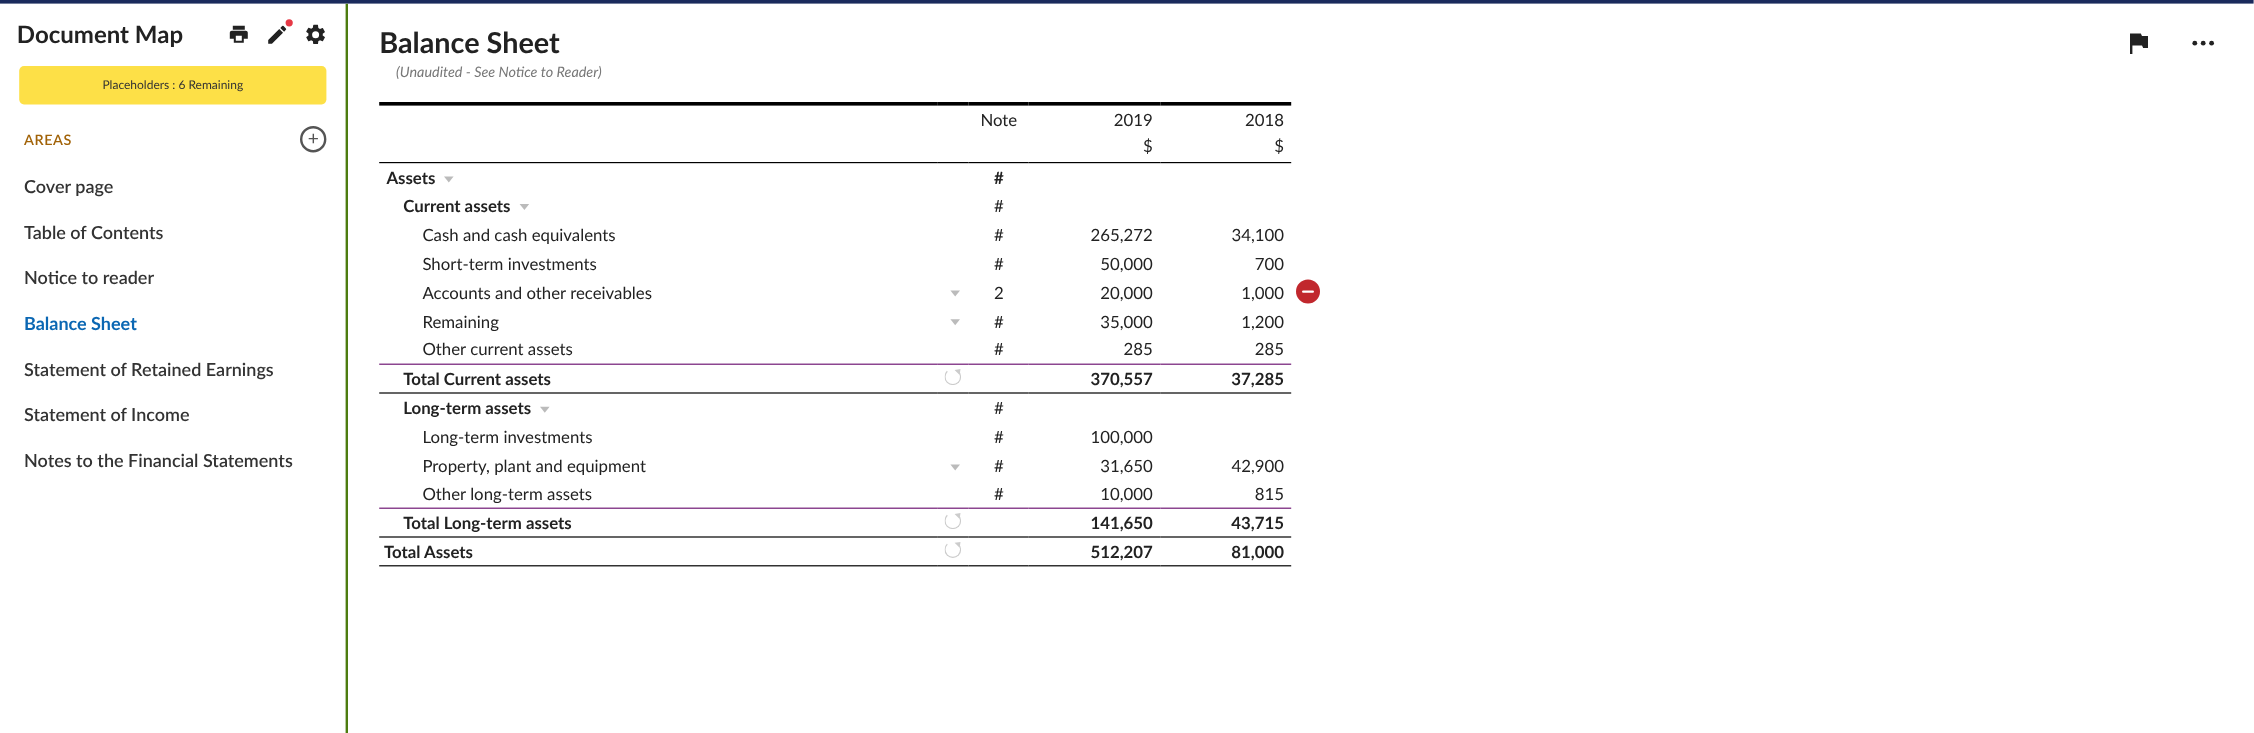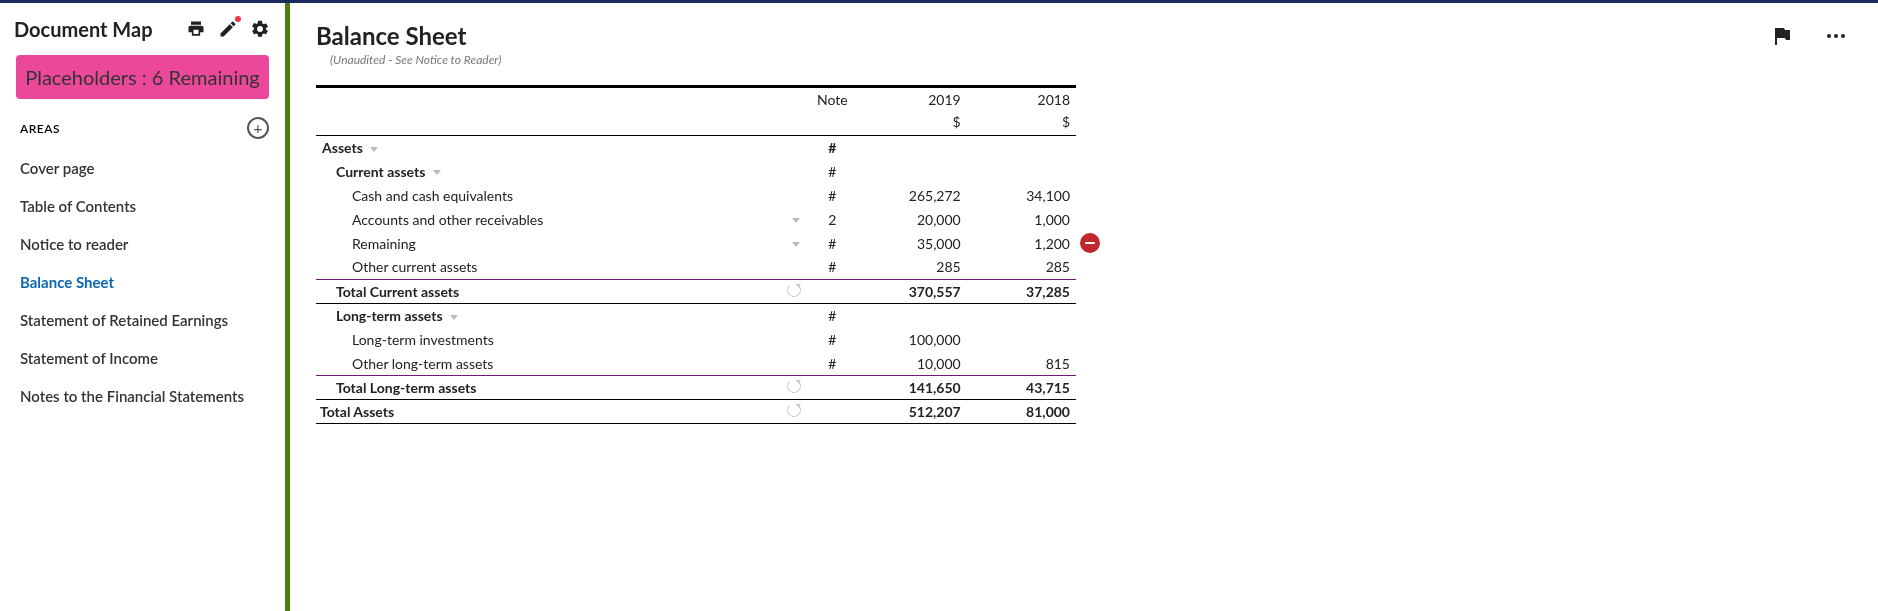--- a/index.html
+++ b/index.html
@@ -14,21 +14,21 @@
     overflow: hidden;
   }
   body {
     border-top: 3px solid #1a2a5c;
     display: flex;
   }
   
   .sidebar {
     width: 290px;
     flex: 0 0 290px;
-    border-right: 5px solid #4d7c0f;
+    border-right: 2px solid #4d7c0f;
     padding: 14px 10px 0 10px;
     position: relative;
   }
   .sidebar-header {
     display: flex;
     align-items: center;
     gap: 10px;
     padding: 0 4px 10px 4px;
   }
   .sidebar-title {
@@ -44,38 +44,38 @@
     color: #222;
   }
   .header-icon svg { width: 20px; height: 20px; }
   .edit-dot {
     position: absolute;
     width: 6px; height: 6px; border-radius: 50%;
     background: #e63946;
     top: -2px; right: -2px;
   }
   .placeholders-badge {
-    background: #ec4899;
+    background: #fde047;
     color: #333;
-    font-size: 20px;
+    font-size: 10px;
     text-align: center;
     border-radius: 4px;
     padding: 10px 0;
     margin: 4px 6px 18px 6px;
     cursor: pointer;
   }
   .areas-header {
     display: flex;
     align-items: center;
     padding: 0 6px 10px 10px;
   }
   .areas-label {
     font-size: 12px;
     font-weight: 600;
-    color: #000000;
+    color: #a16207;
     letter-spacing: 0.5px;
     margin-right: auto;
   }
   .add-circle {
     width: 22px; height: 22px;
     border: 2px solid #555;
     border-radius: 50%;
     display: inline-flex; align-items: center; justify-content: center;
     font-size: 16px; line-height: 1;
     color: #555;
@@ -317,20 +317,27 @@
               <td class="col-y2"></td>
         </tr>
 
         <tr class="item-row">
           <td class="col-label">Cash and cash equivalents</td>
           <td class="col-marker"></td>
           <td class="col-note">#</td>
           <td class="col-y1">265,272</td>
           <td class="col-y2">34,100</td>
         </tr>
+        <tr class="item-row">
+          <td class="col-label">Short-term investments</td>
+          <td class="col-marker"></td>
+          <td class="col-note">#</td>
+          <td class="col-y1">50,000</td>
+          <td class="col-y2">700</td>
+        </tr>
         <tr class="item-row" id="row-flag">
           <td class="col-label">Accounts and other receivables</td>
           <td class="col-marker chev-cell-right"><span class="chev"></span></td>
           <td class="col-note">2</td>
           <td class="col-y1">20,000</td>
           <td class="col-y2">1,000</td>
         </tr>
         <tr class="item-row">
           <td class="col-label">Remaining</td>
           <td class="col-marker chev-cell-right"><span class="chev"></span></td>
@@ -367,20 +374,27 @@
         </tr>
 
         <tr class="item-row">
           <td class="col-label">Long-term investments</td>
           <td class="col-marker"></td>
           <td class="col-note">#</td>
           <td class="col-y1">100,000</td>
           <td class="col-y2"></td>
         </tr>
         <tr class="item-row">
+          <td class="col-label">Property, plant and equipment</td>
+          <td class="col-marker chev-cell-right"><span class="chev"></span></td>
+          <td class="col-note">#</td>
+          <td class="col-y1">31,650</td>
+          <td class="col-y2">42,900</td>
+        </tr>
+        <tr class="item-row">
           <td class="col-label">Other long-term assets</td>
           <td class="col-marker"></td>
           <td class="col-note">#</td>
           <td class="col-y1">10,000</td>
           <td class="col-y2">815</td>
         </tr>
 
         <tr class="total-row">
           <td class="col-label">Total Long-term assets</td>
           <td class="col-marker"><span class="refresh-icon"></span></td>

